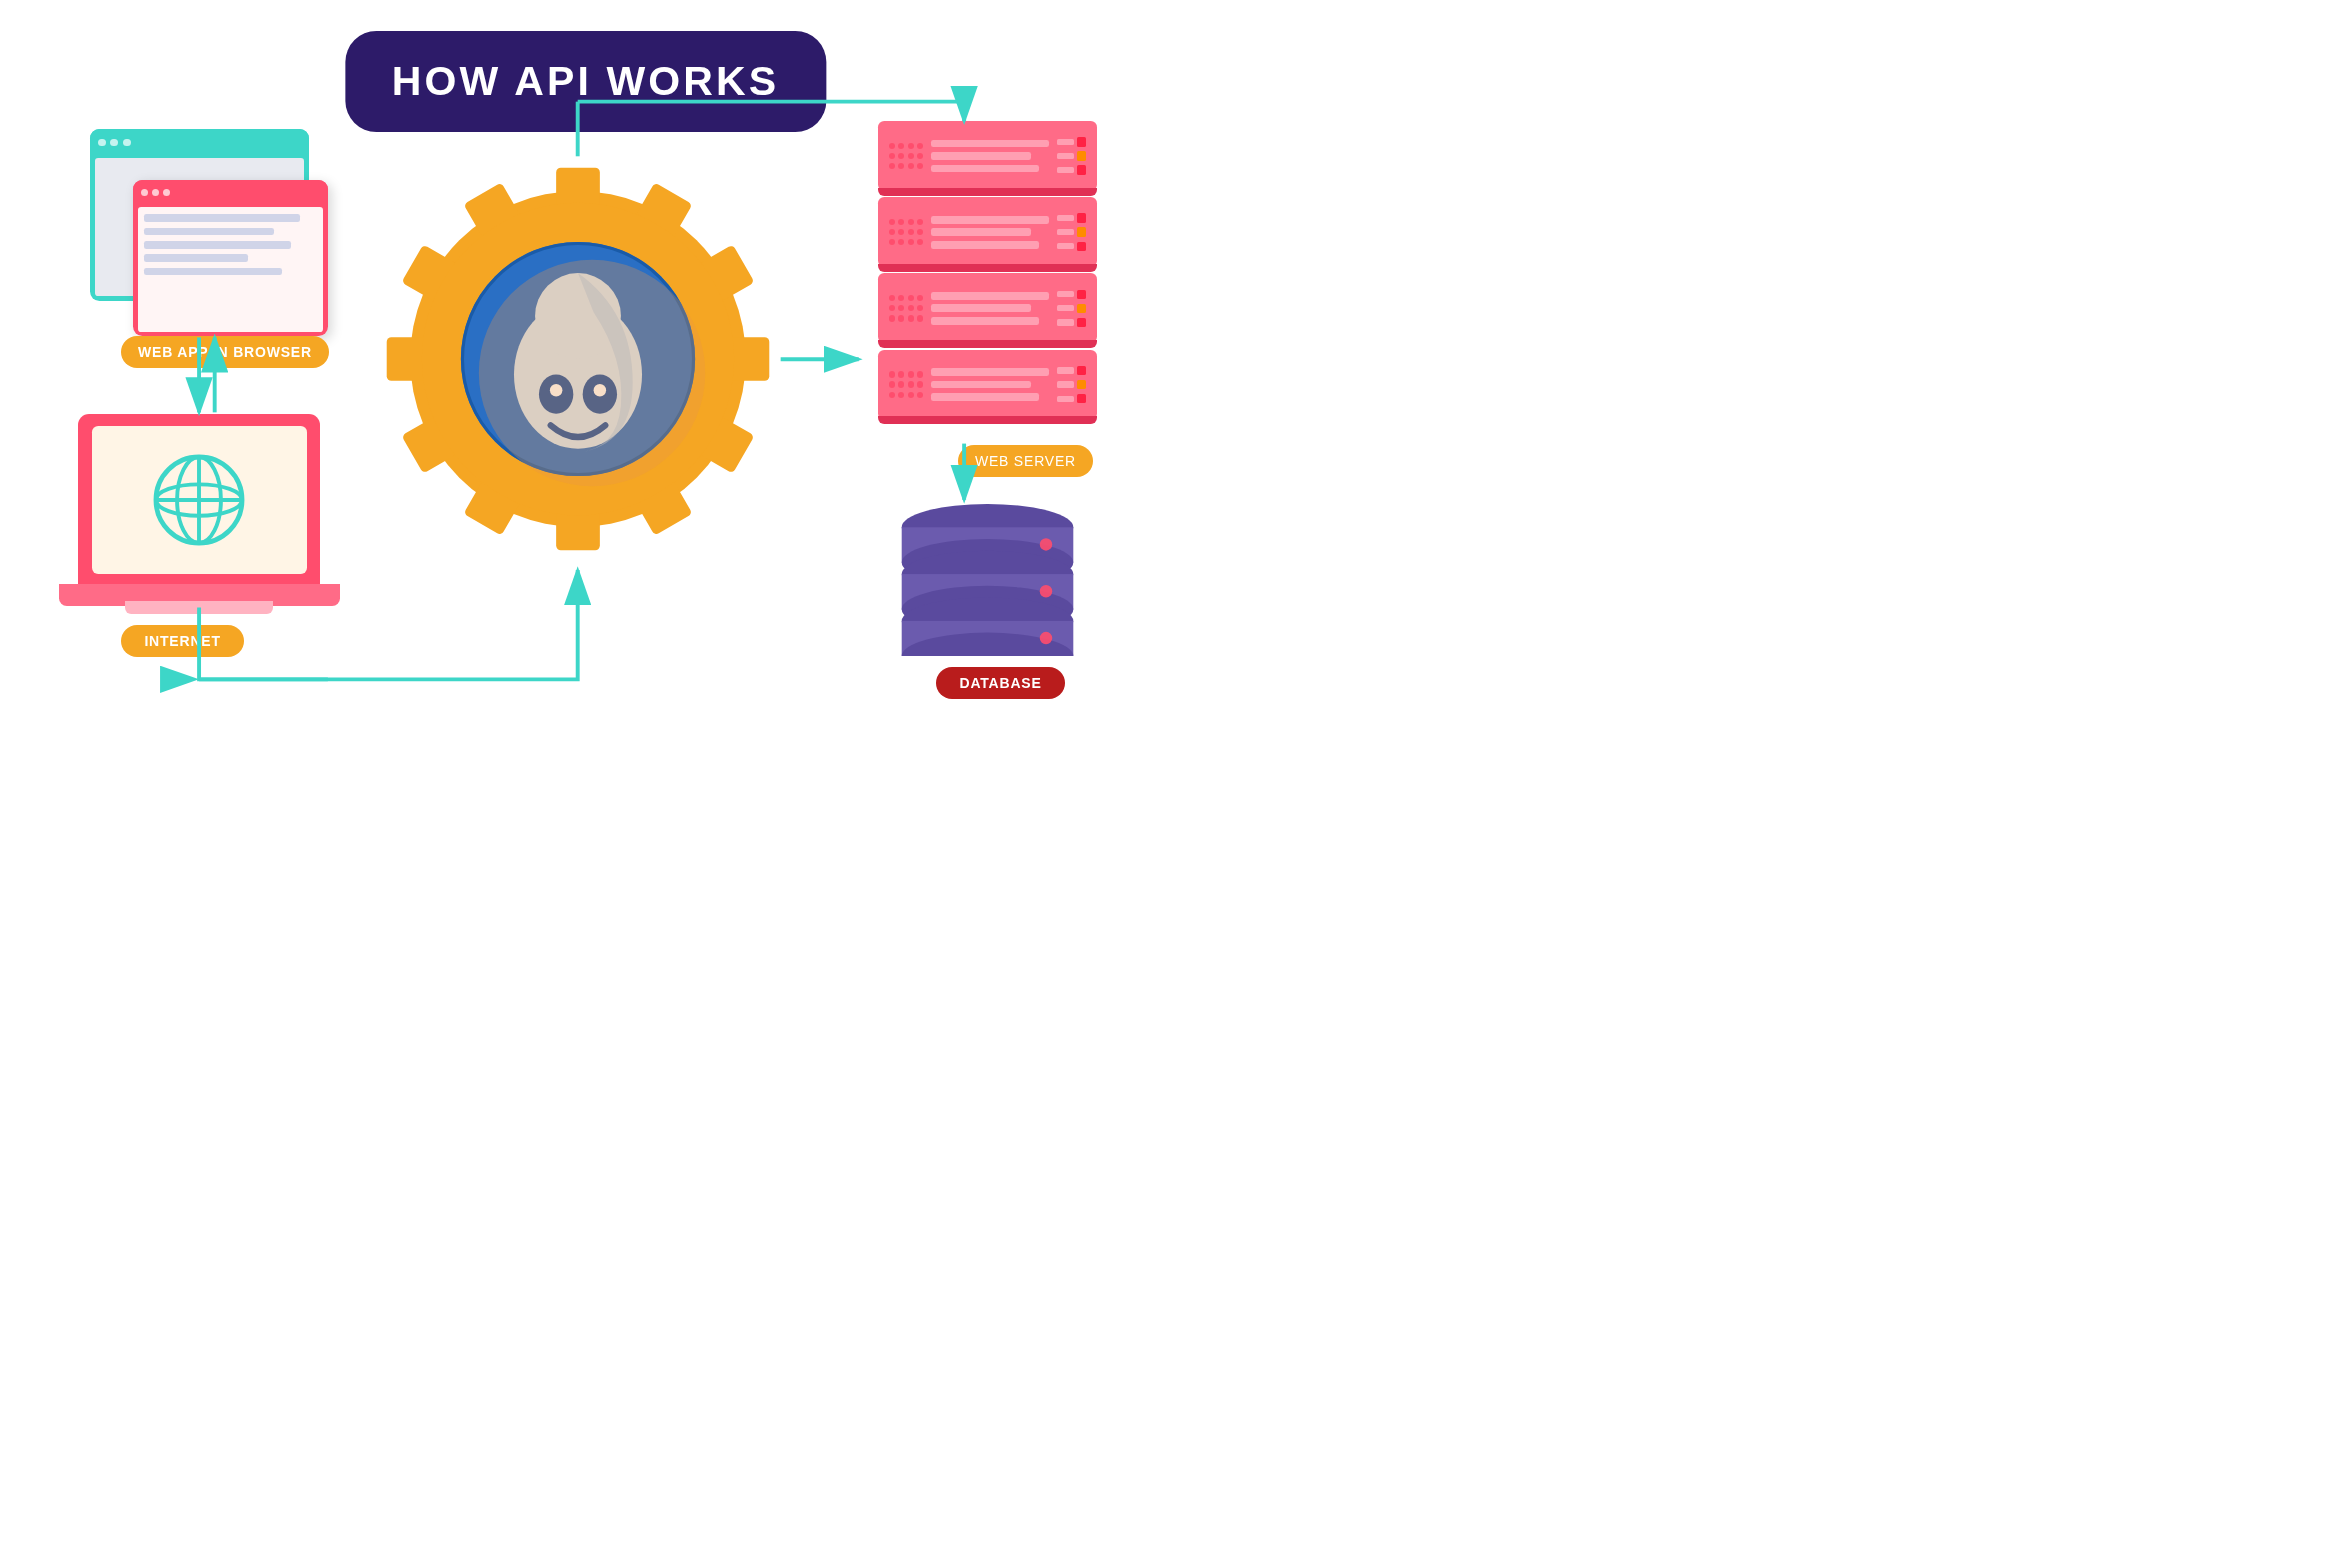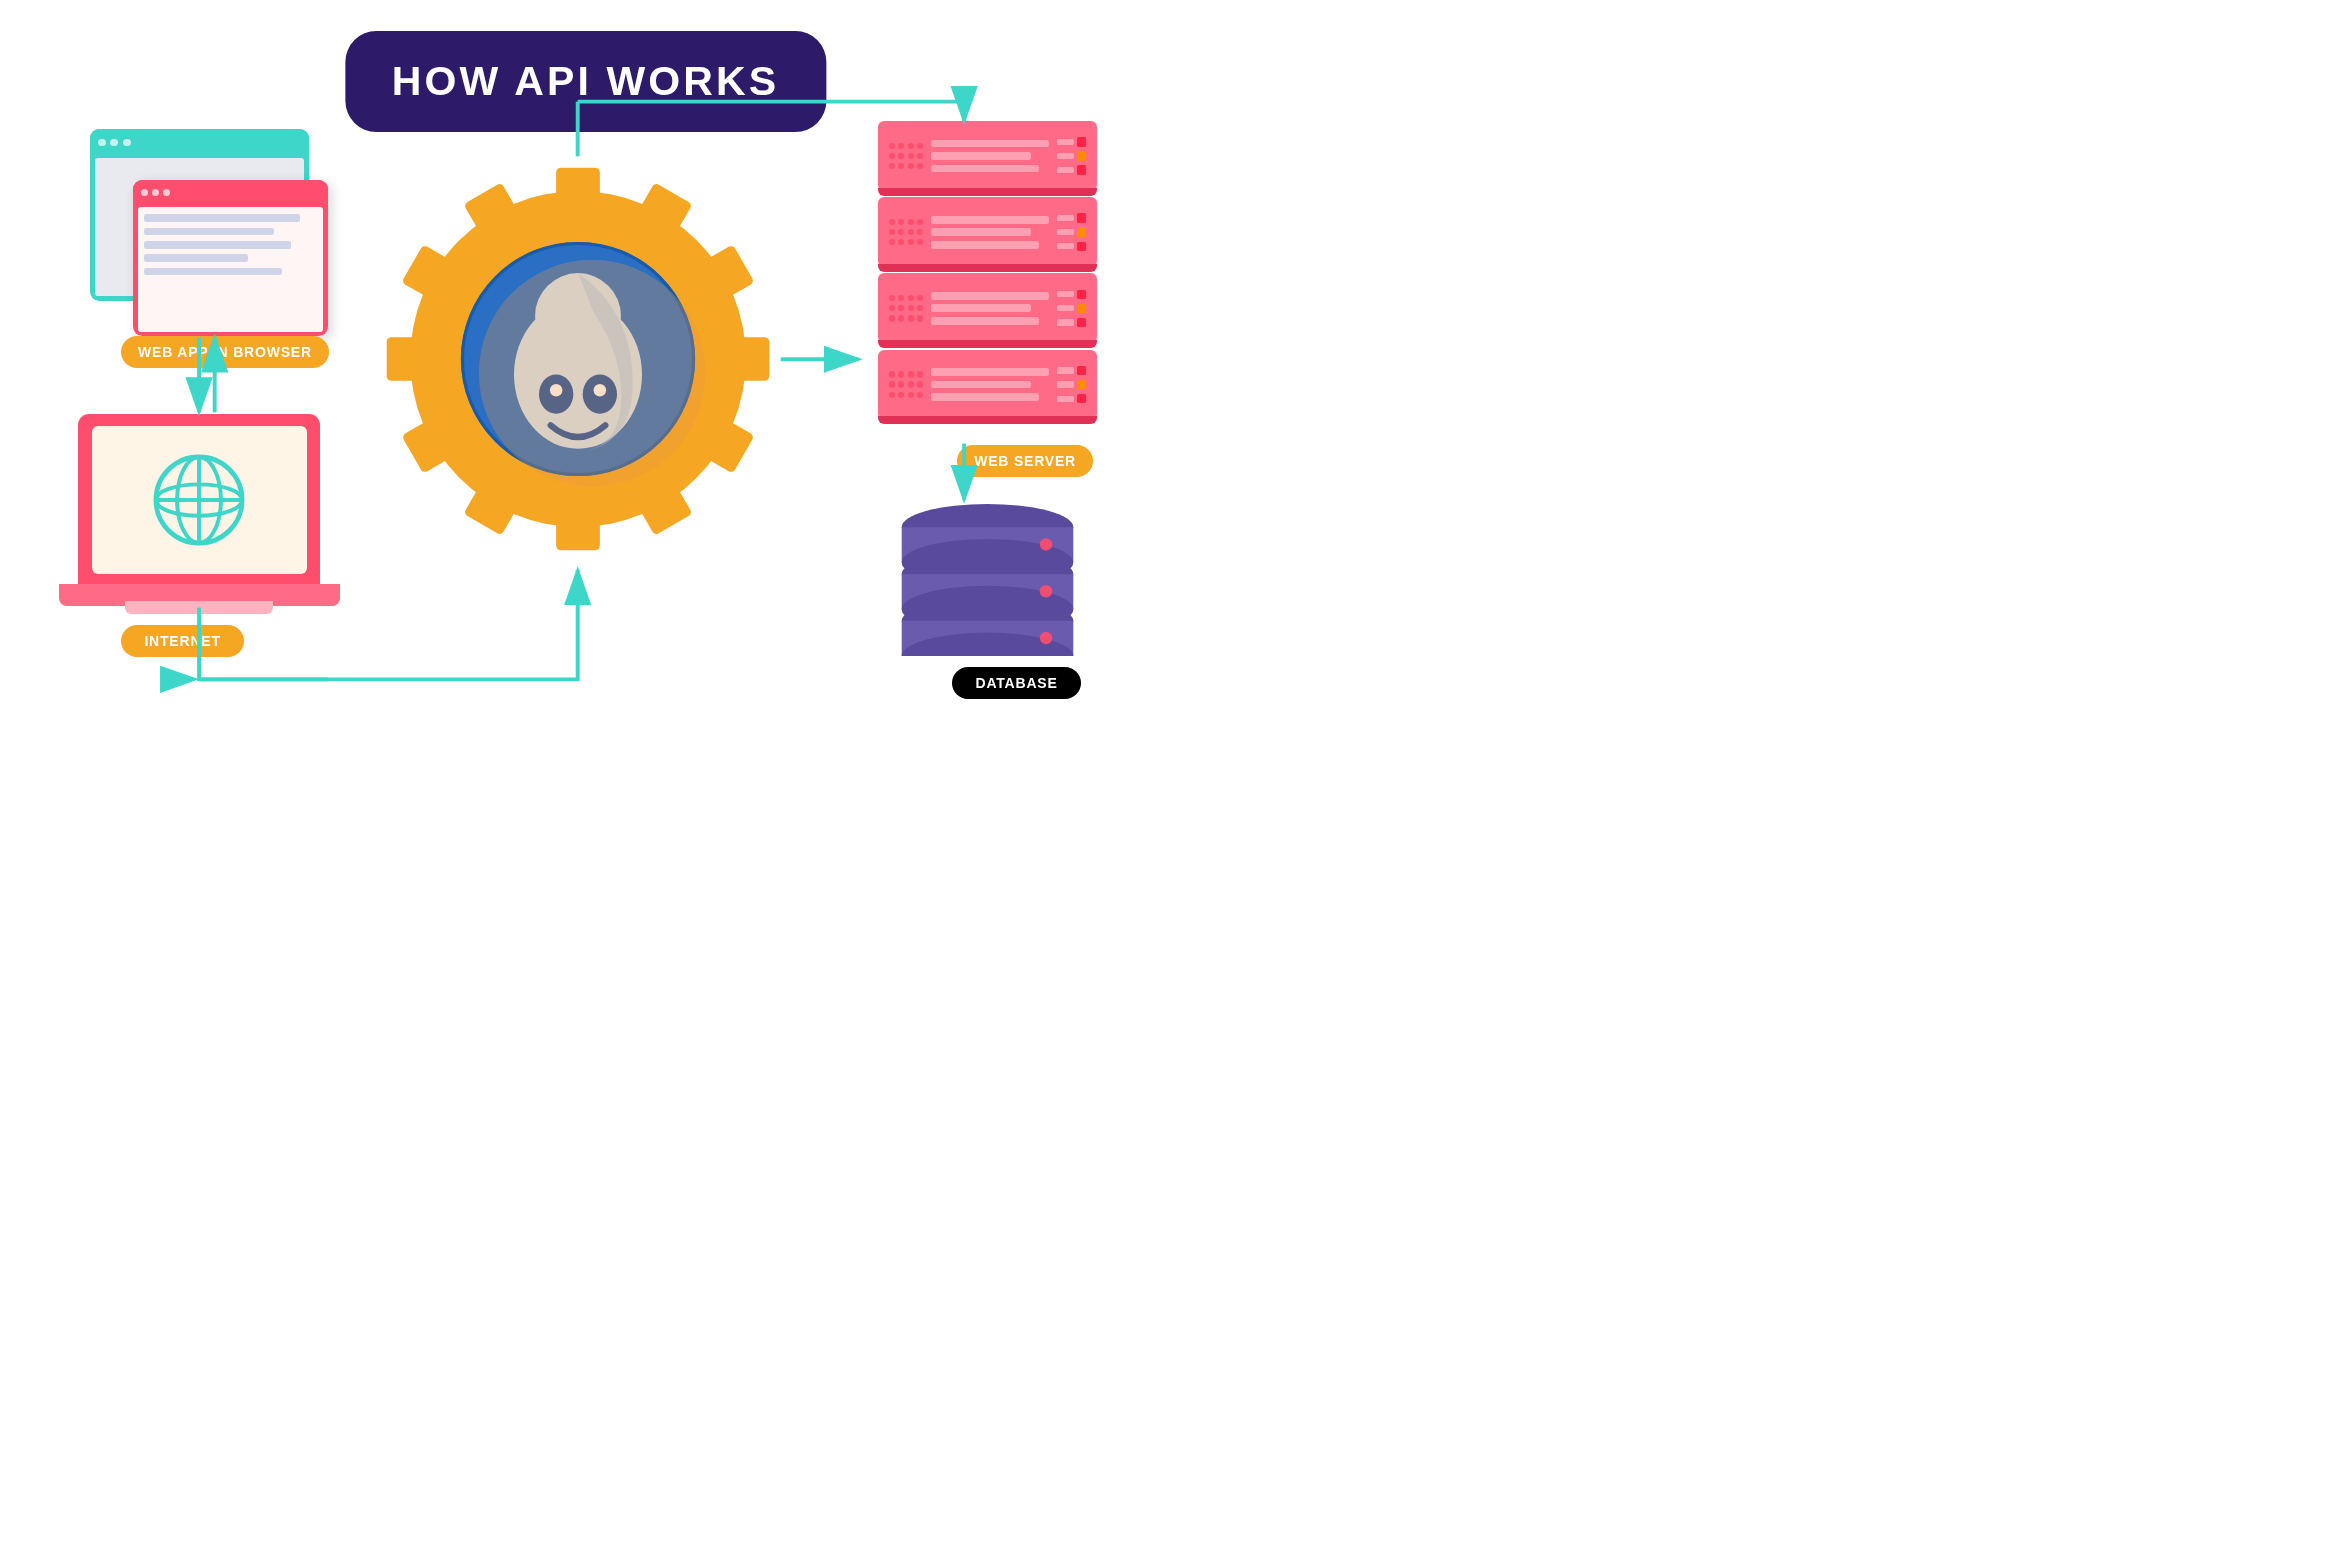--- a/index.html
+++ b/index.html
@@ -288,40 +288,40 @@
       position: absolute;
       top: 445px;
       right: 78px;
       background: #f5a623;
       border-radius: 19.5px;
       padding: 7.8px 17px;
     }
     .label-webserver-text {
       color: #ffffff;
       font-size: 14px;
-      font-weight: 700;
+      font-weight: 400;
       letter-spacing: 0.8px;
       text-transform: uppercase;
     }
 
     
     .database-stack {
       position: absolute;
       top: 500px;
       right: 86px;
       width: 195px;
       height: 156px;
     }
 
     
     .label-database {
       position: absolute;
       top: 667px;
-      right: 90px;
-      background: #000000;
+      right: 106px;
+      background: #b91c1c;
       border-radius: 19.5px;
       padding: 7.8px 23.4px;
     }
     .label-database-text {
       color: #ffffff;
       font-size: 14px;
       font-weight: 900;
       letter-spacing: 0.8px;
       text-transform: uppercase;
     }

